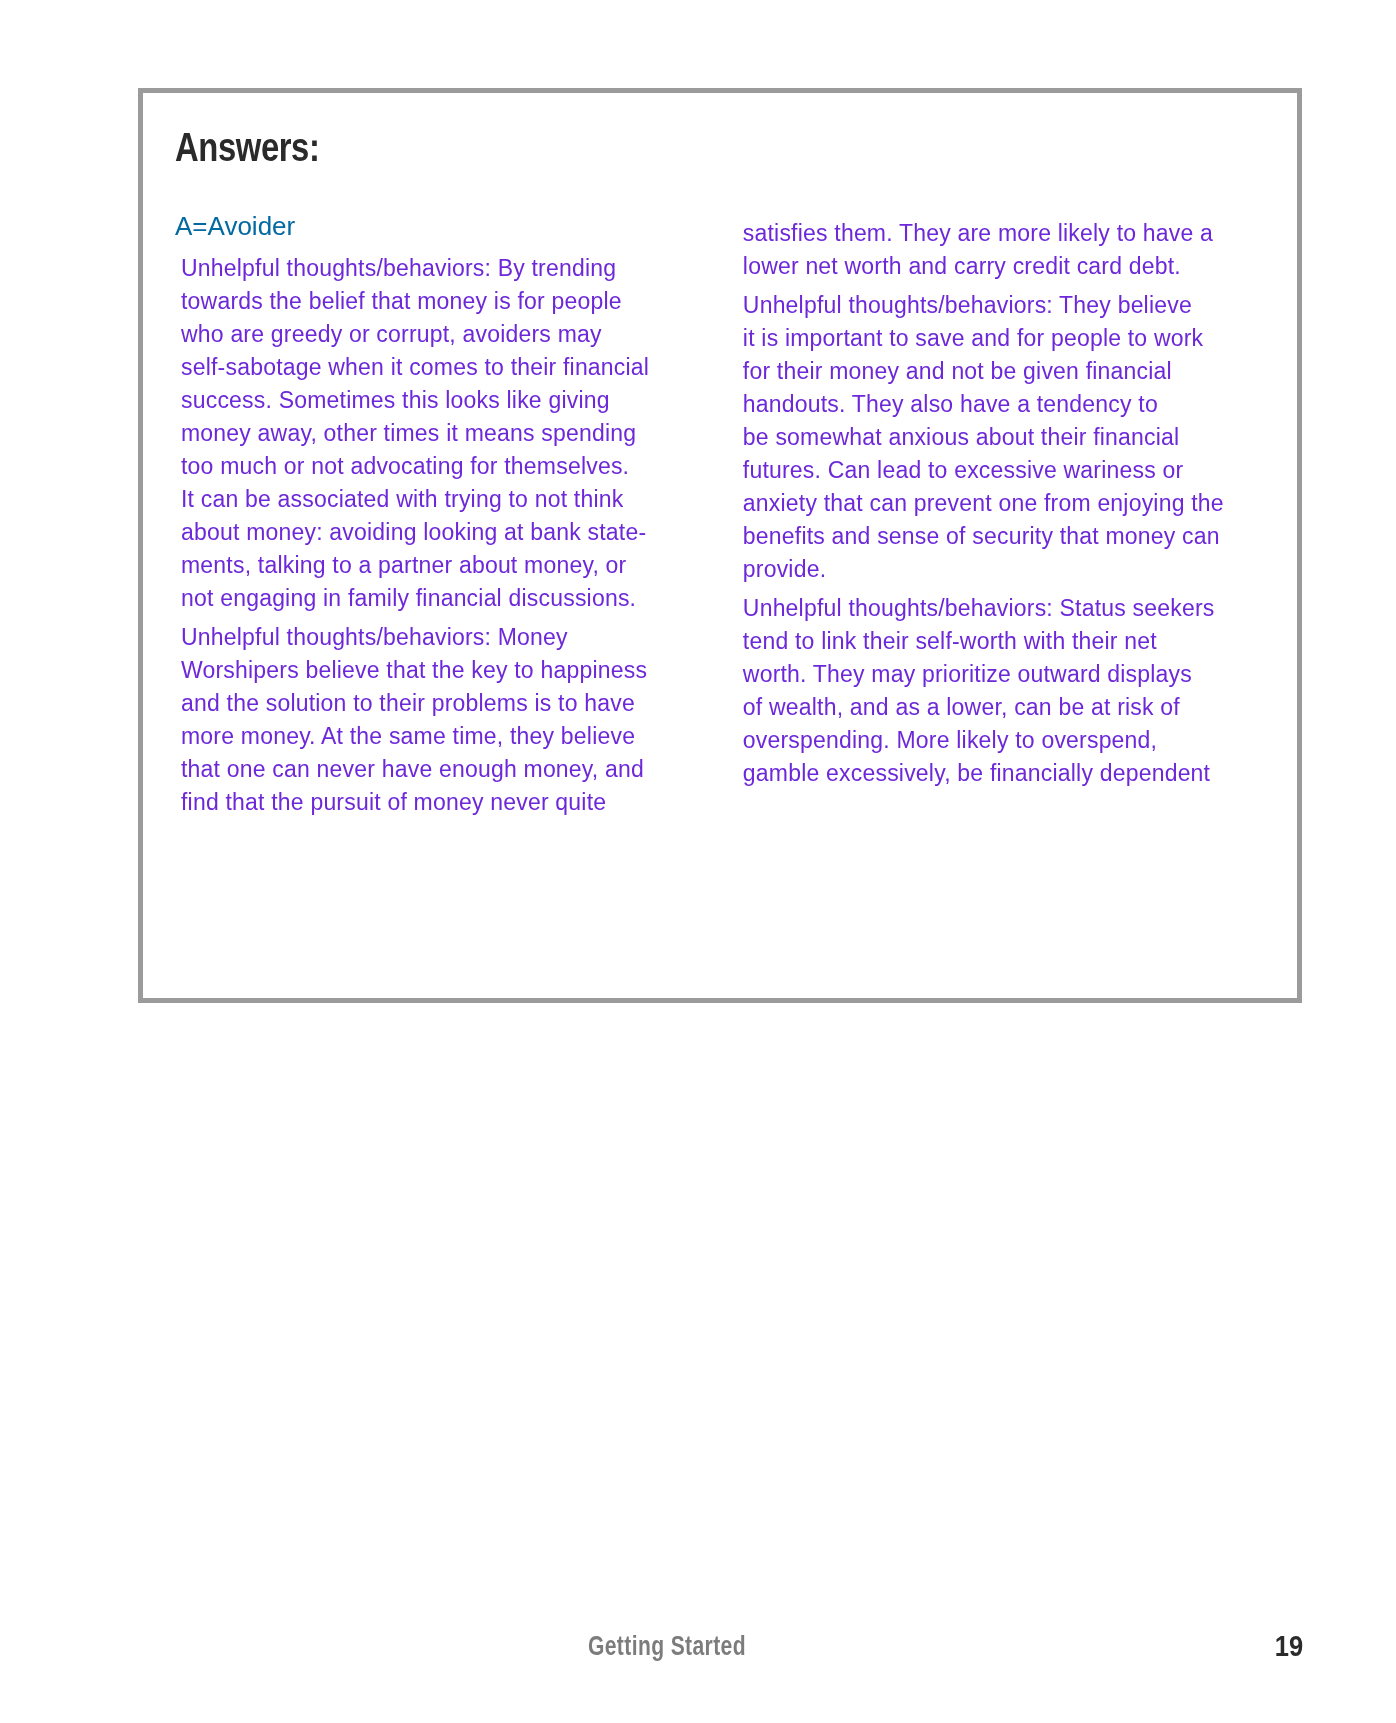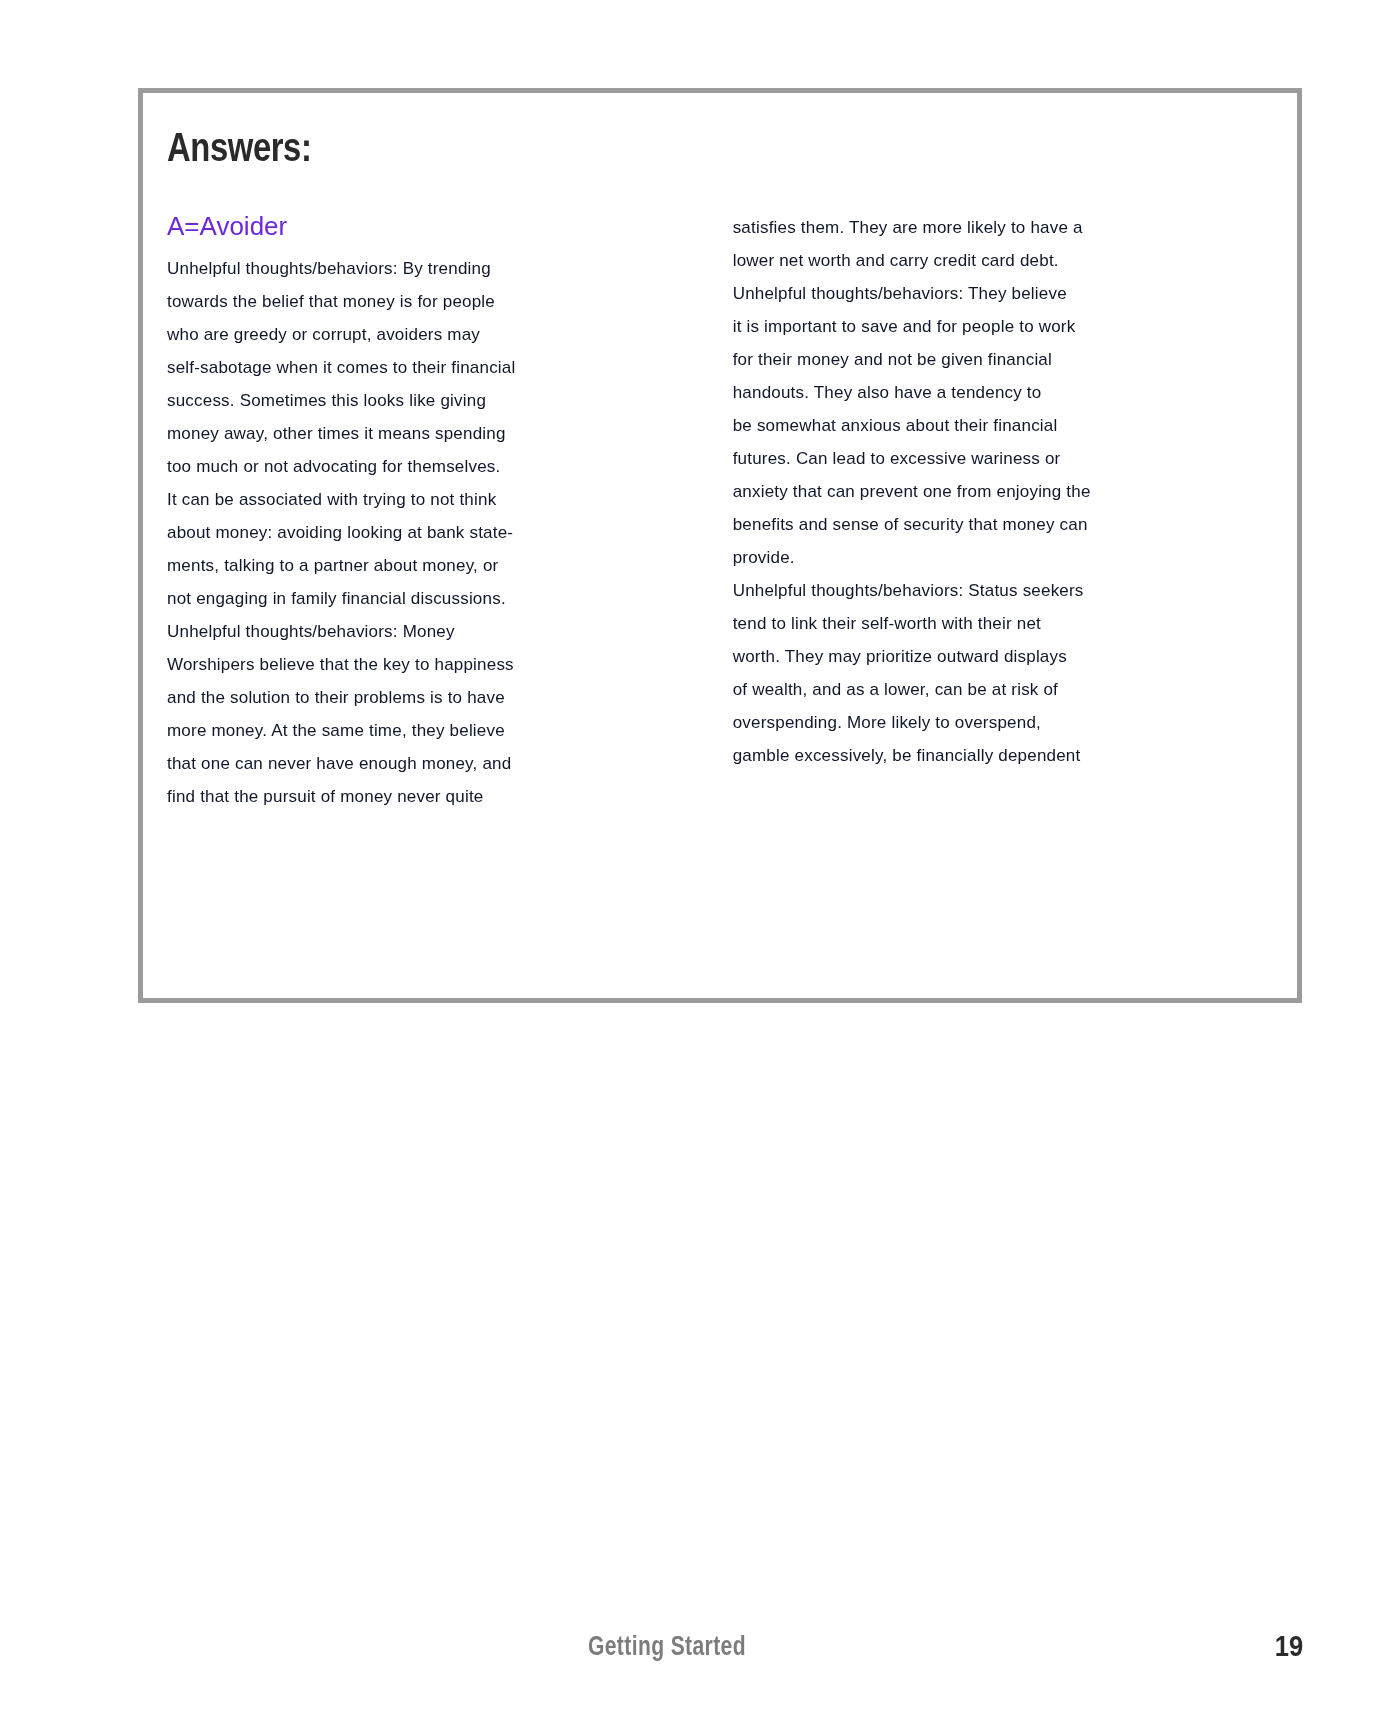--- a/index.html
+++ b/index.html
@@ -16,51 +16,51 @@
   }
   .answers-box {
     position: absolute;
     left: 138px;
     top: 88px;
     width: 1164px;
     height: 915px;
     box-sizing: border-box;
     border: 5px solid #9b9b9b;
     background: #ffffff;
-    padding: 20px 24px 0 24px;
+    padding: 20px 24px 0 32px;
   }
   .answers-title {
     margin: 12px 0 0 0;
     font-size: 41px;
     font-weight: 700;
     color: #2a2a2a;
     letter-spacing: -0.5px;
     transform: scaleX(0.80);
     transform-origin: left top;
     line-height: 44px;
   }
   .cols {
     display: flex;
     margin-top: 42px;
   }
   .col-left  { width: 505px; }
   .col-right { width: 545px; margin-left: 65px; }
   .section-heading {
     font-size: 26px;
     font-weight: 400;
-    color: #6d28d9;
+    color: #0369a1;
     margin: 31px 0 11px 0;
     line-height: 30px;
   }
   .col-left .section-heading:first-child { margin-top: 0; }
   .section-body {
-    font-size: 17px;
+    font-size: 23px;
     line-height: 33px;
-    color: #0f172a;
-    margin: 0;
+    color: #6d28d9;
+    margin: 6px;
     white-space: pre;
     letter-spacing: 0.2px;
   }
   .footer-label {
     position: absolute;
     top: 1631px;
     left: 588px;
     font-size: 27px;
     font-weight: 700;
     color: #7c7c7c;

